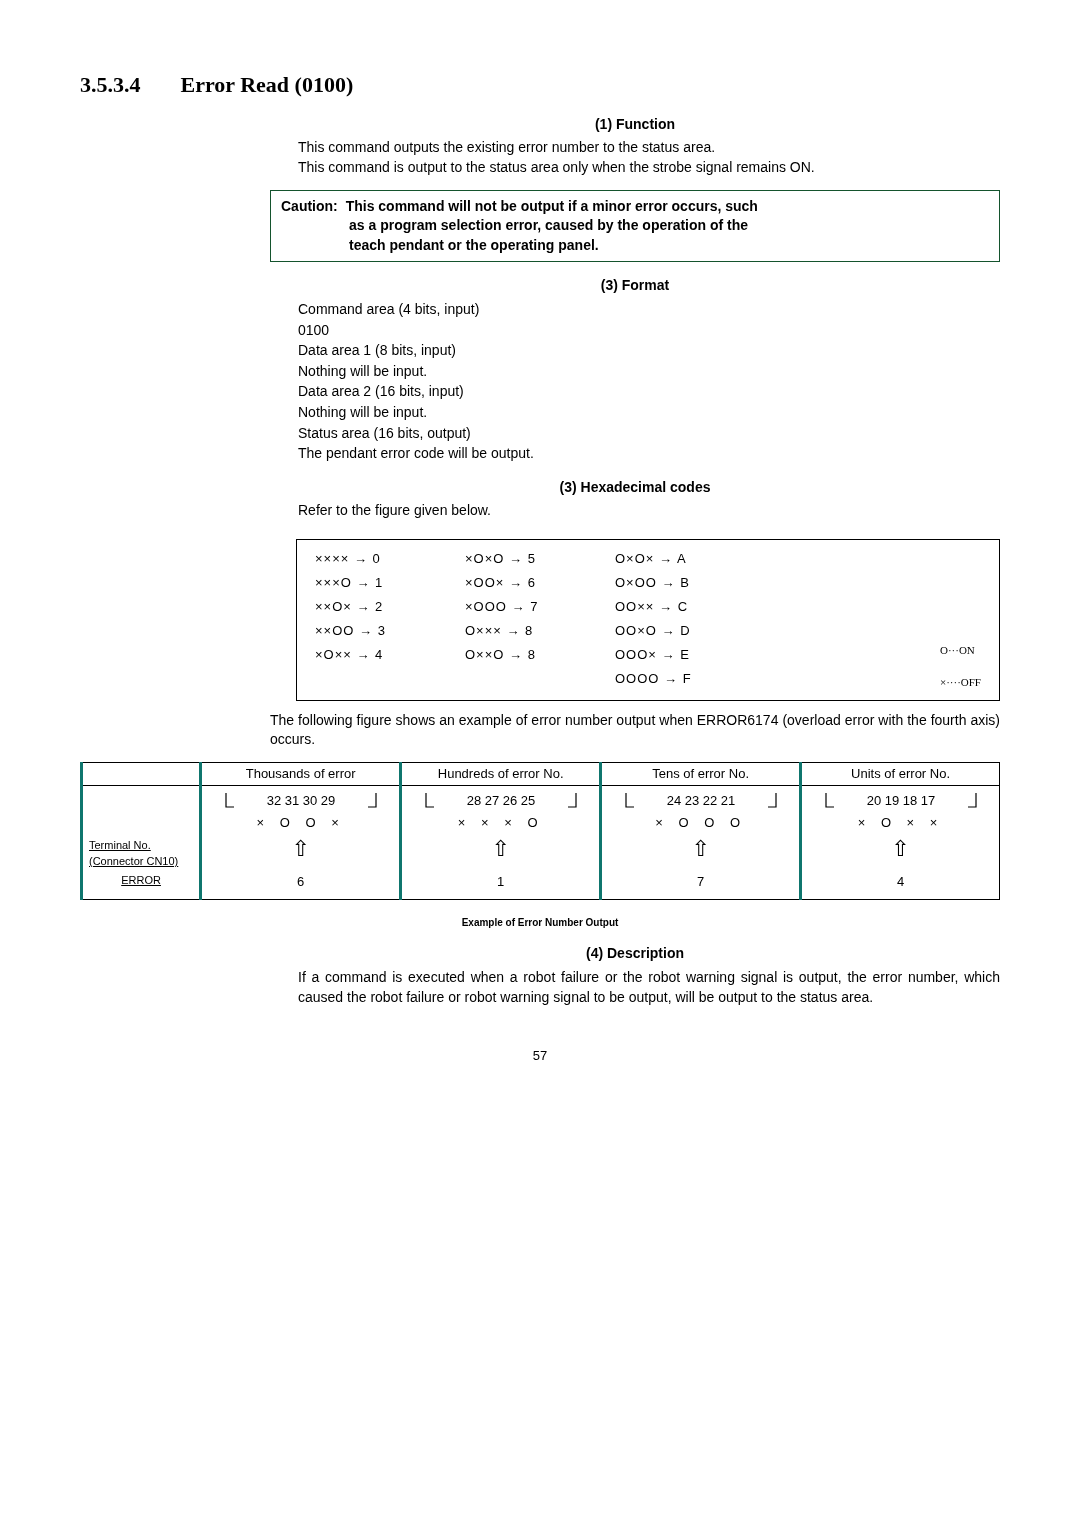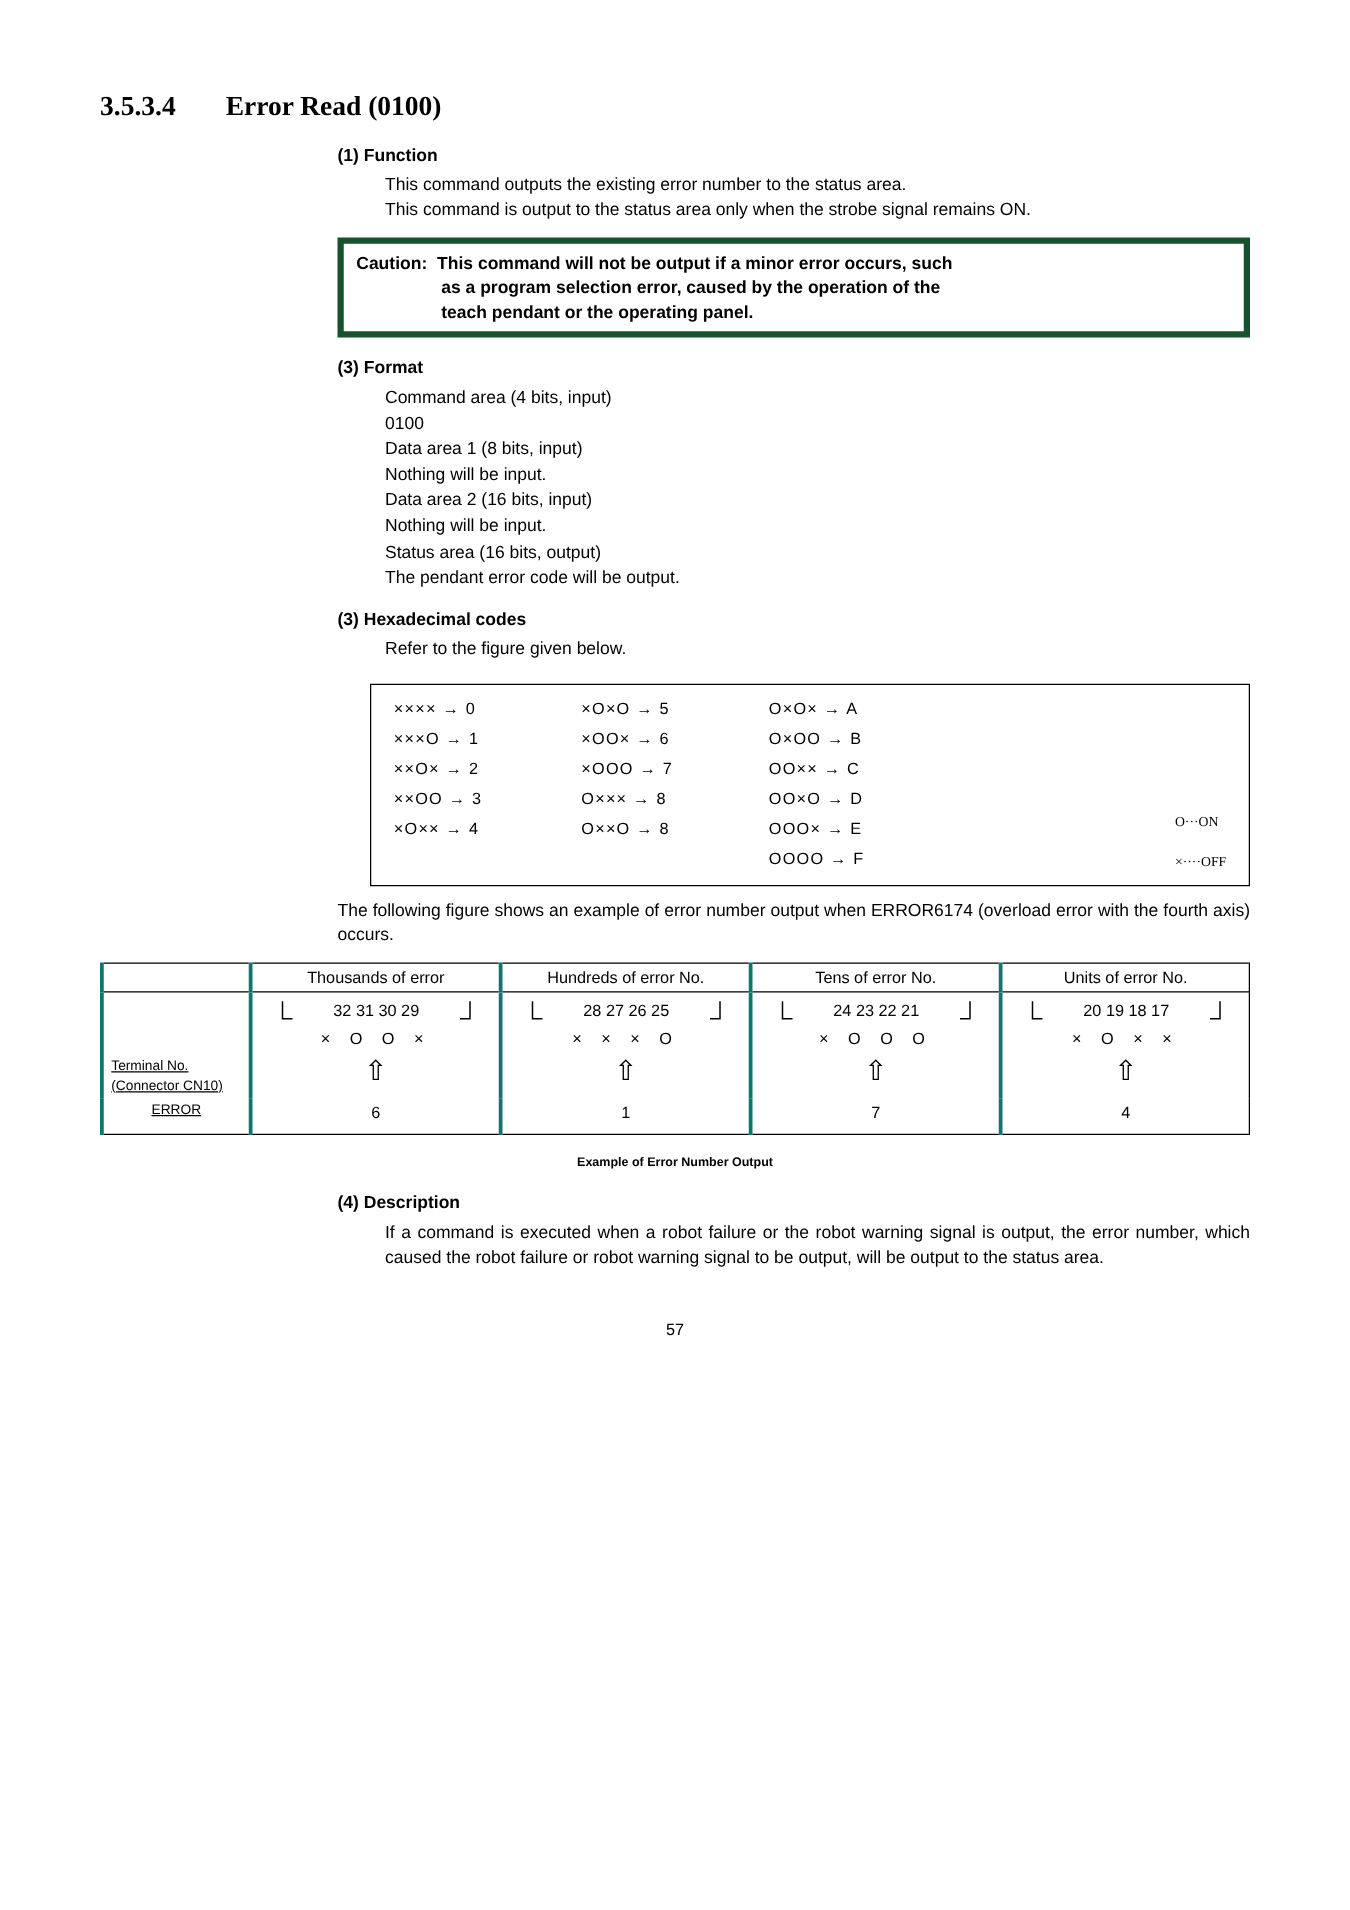--- a/index.html
+++ b/index.html
@@ -21,29 +21,30 @@
     margin-bottom: 14px;
   }
   .content-area {
     margin-left: 190px;
   }
   .sub-heading {
     font-weight: bold;
     font-size: 14px;
     margin-top: 14px;
     margin-bottom: 4px;
+    text-align: center;
   }
   .body-indent {
-    margin-left: 38px;
+    margin-left: 28px;
   }
   .justified {
     text-align: justify;
   }
   .caution-box {
-    border: 5px solid #14532d;
+    border: 1px solid #14532d;
     padding: 6px 10px;
     margin: 12px 0 14px 0;
     font-weight: bold;
     text-align: justify;
   }
   .caution-label { display:inline; }
   .caution-text  { display:inline; margin-left:4px;}
   .caution-box .indent-line { padding-left: 68px; display:block; font-weight:bold;}
   .format-line { margin: 1px 0; }
 

